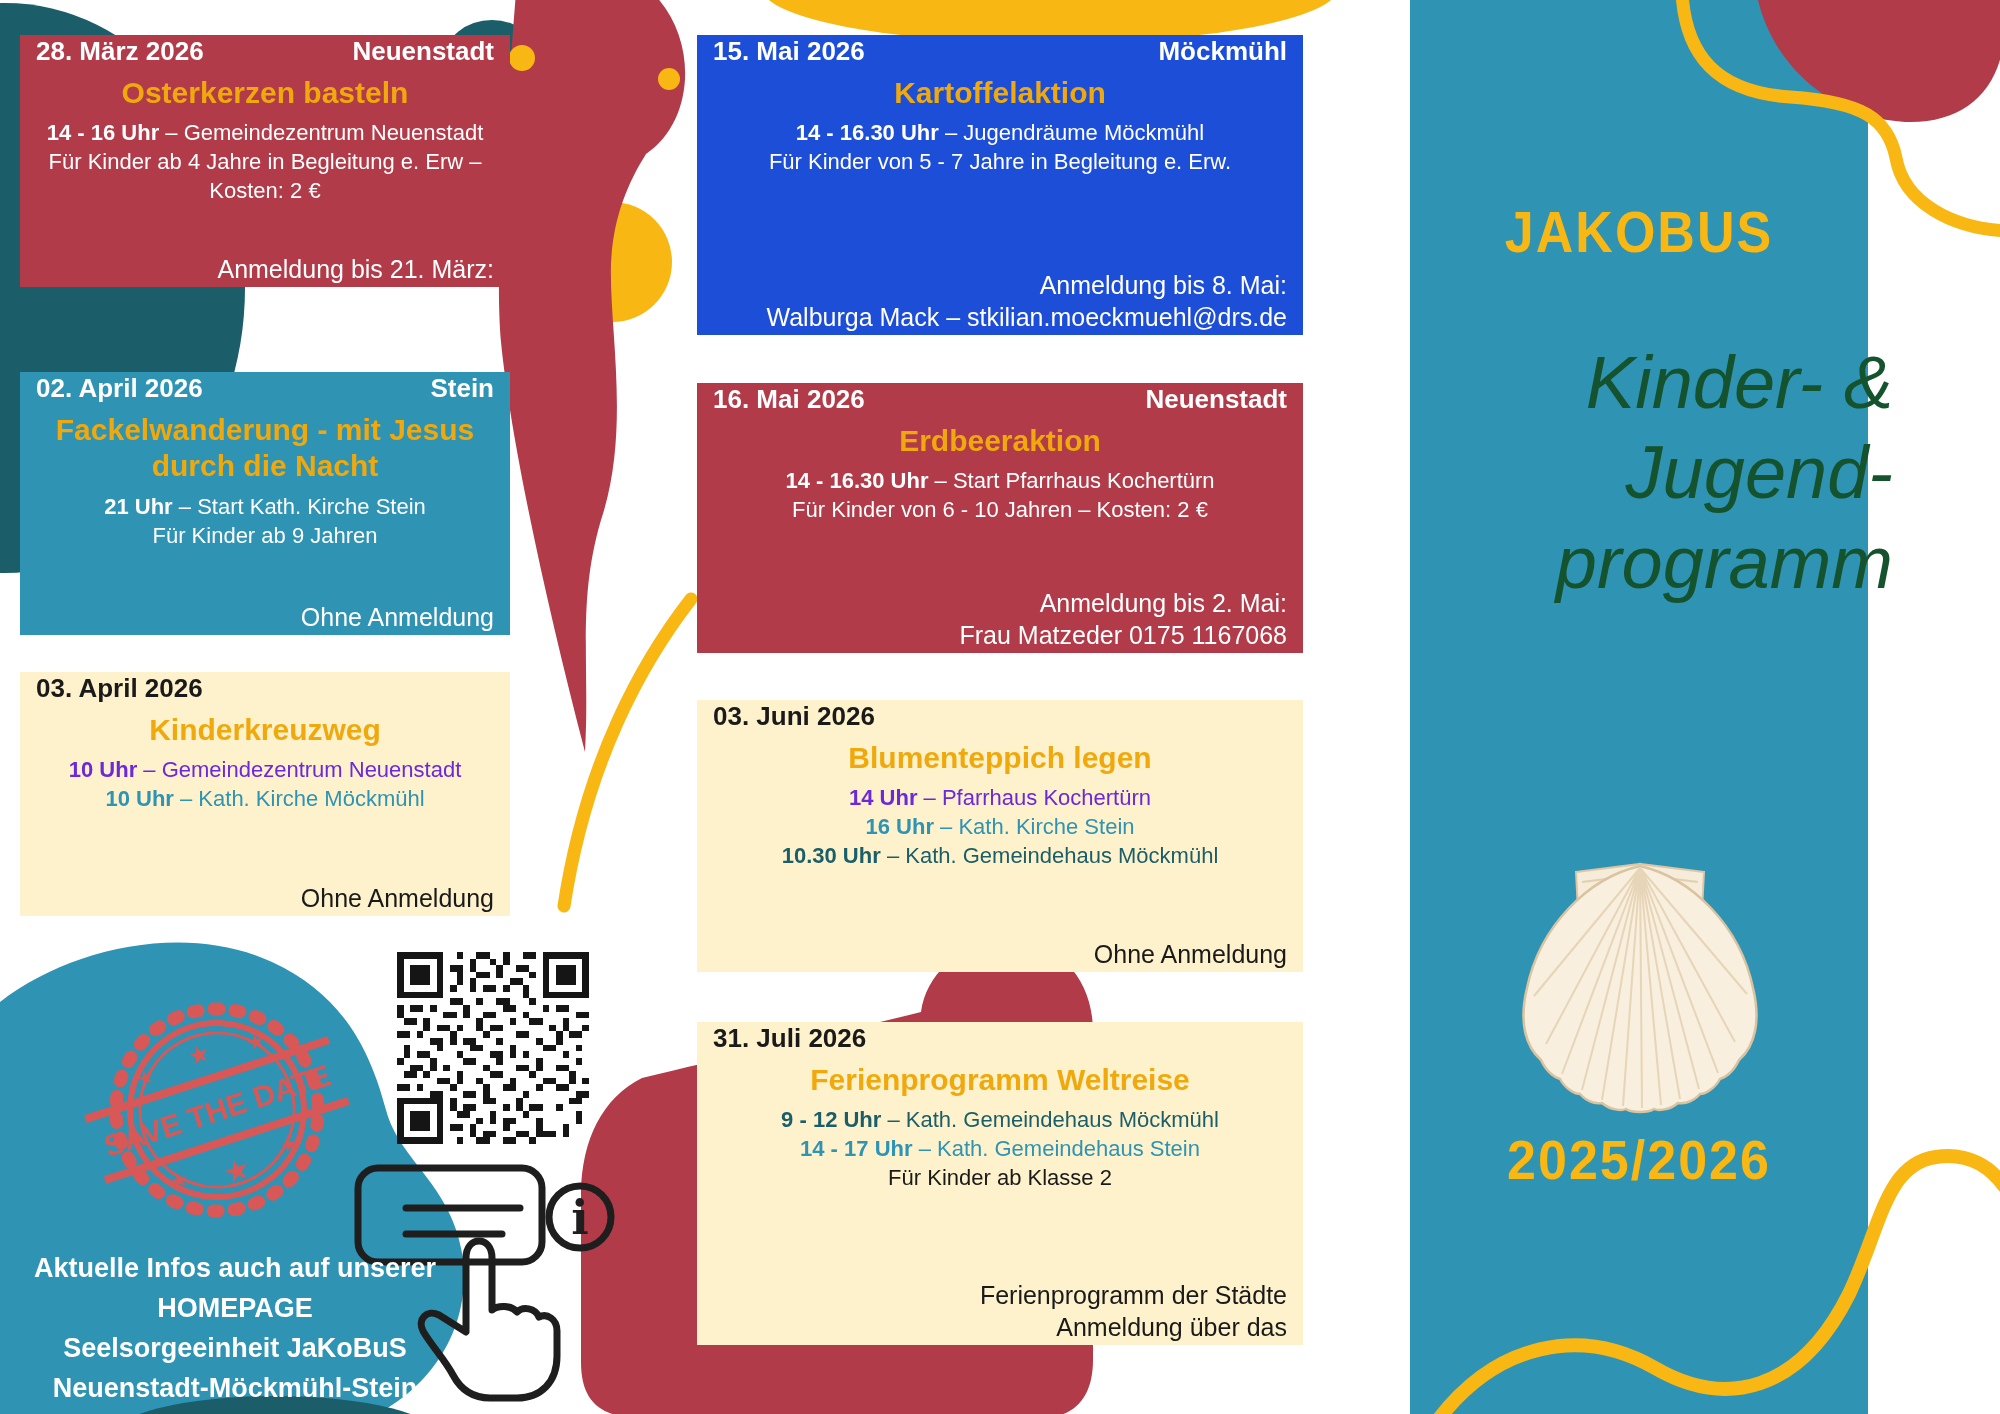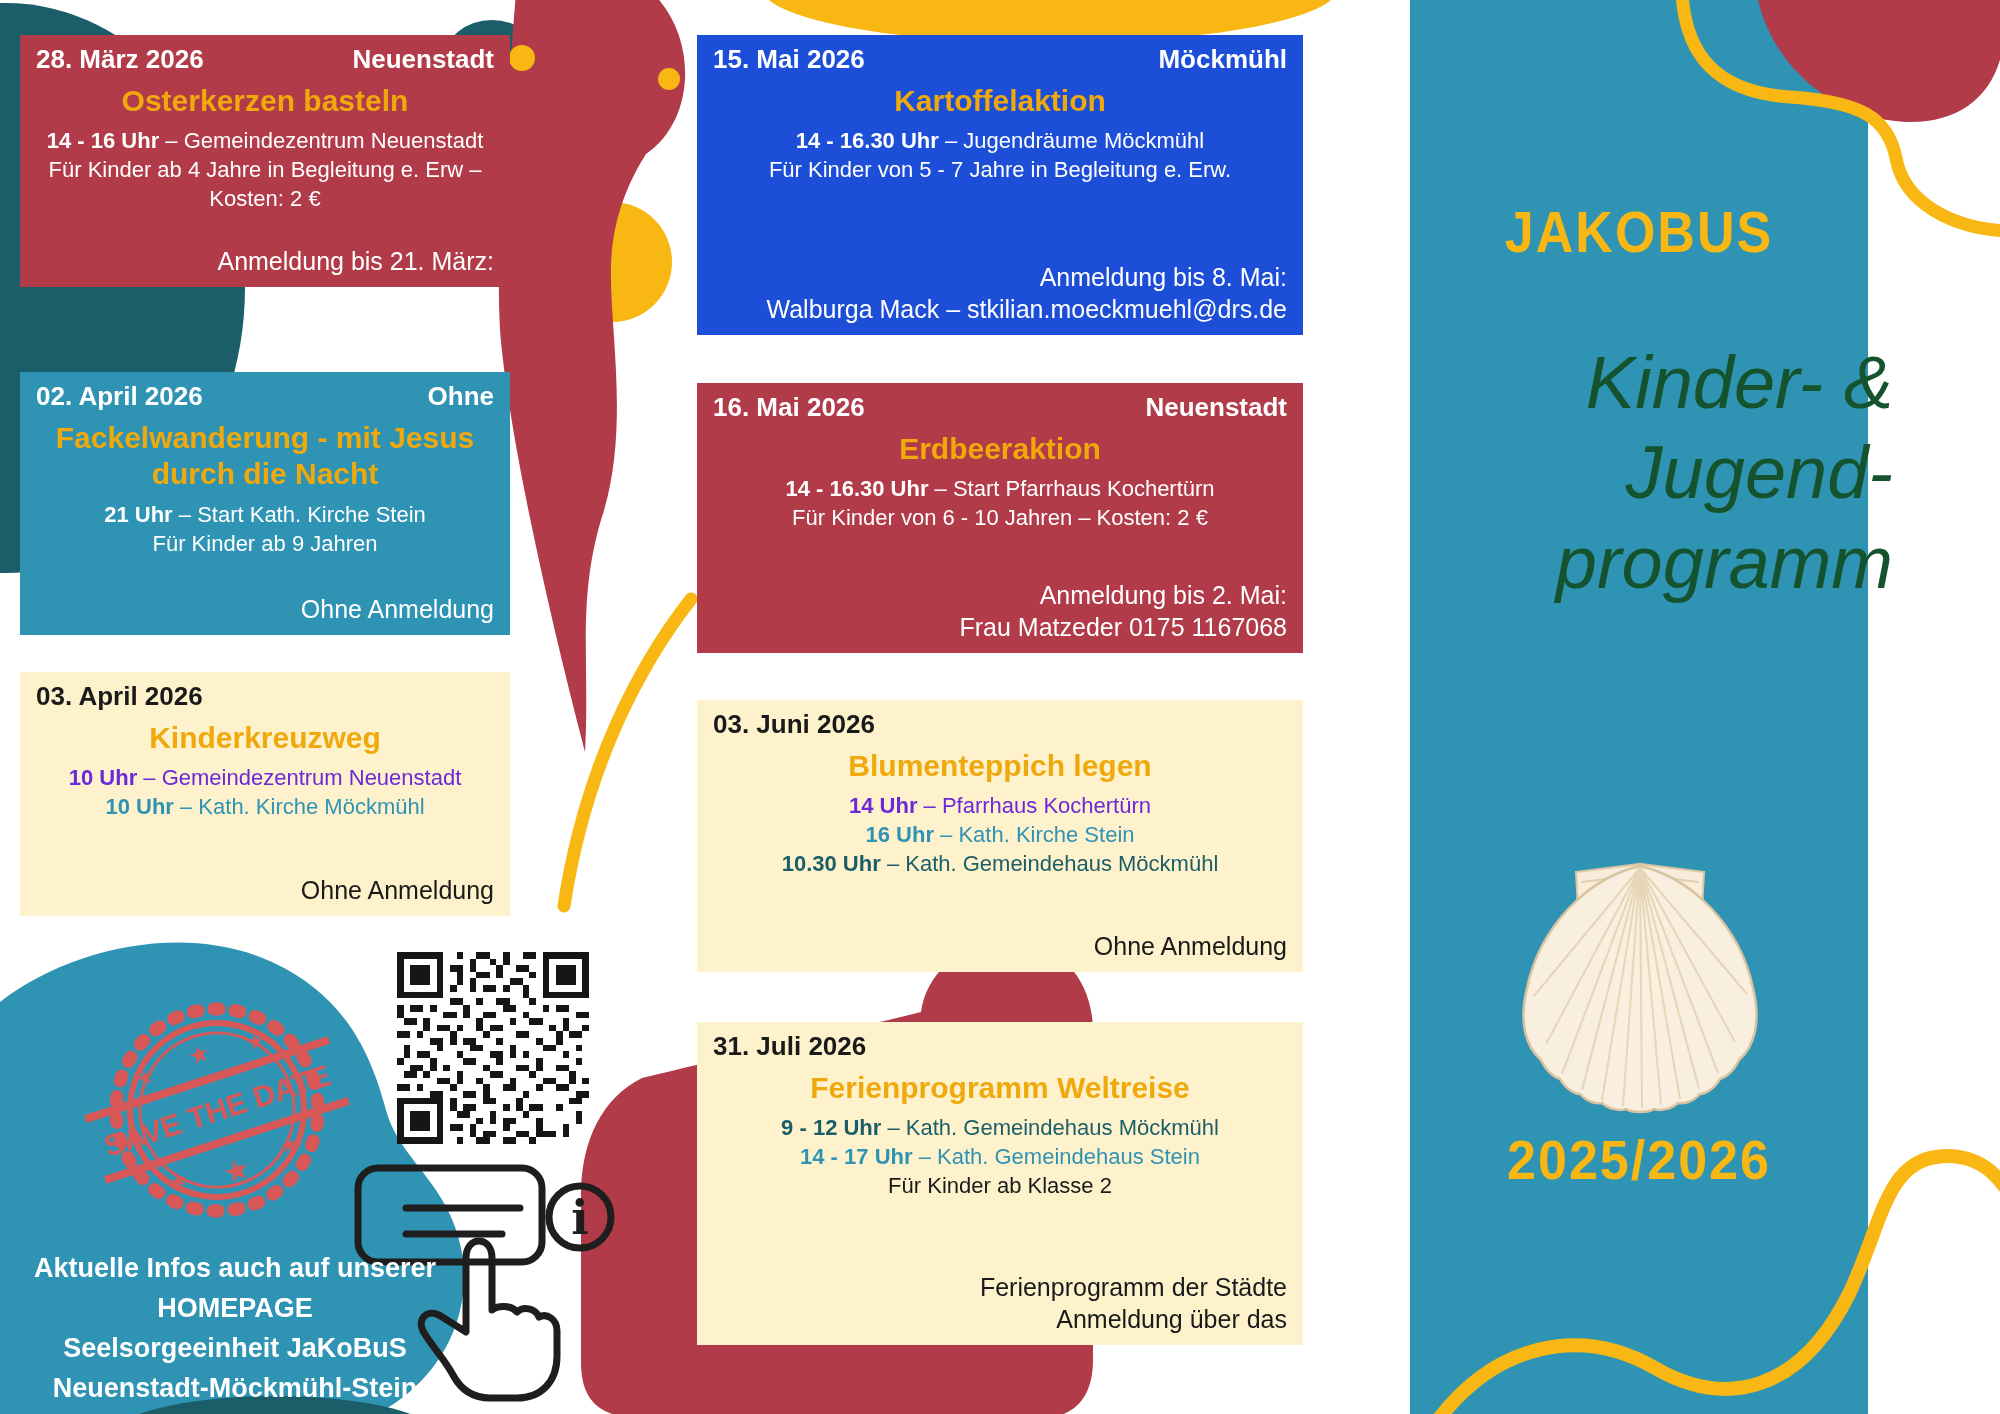--- a/index.html
+++ b/index.html
@@ -7,21 +7,21 @@
     width:2000px;height:1414px;position:relative;overflow:hidden;
     background:#ffffff;font-family:"Liberation Sans",sans-serif;
   }
   
   .panel{position:absolute;left:1410px;top:0;width:458px;height:1414px;background:#2f93b4;z-index:0}
   svg.decor{position:absolute;left:0;top:0;z-index:1}
   .col{position:absolute;left:0;top:0;width:2000px;height:1414px;z-index:2}
   .overlay{z-index:3;position:absolute}
 
   
-  .card{position:absolute;box-sizing:border-box;padding:10px 16px;display:flex;flex-direction:column;overflow:hidden}
+  .card{position:absolute;box-sizing:border-box;padding:2px 16px;display:flex;flex-direction:column;overflow:hidden}
   .col-left .card{left:20px;width:490px}
   .col-mid  .card{left:697px;width:606px}
   .col-left .card:nth-child(1){top:35px;height:252px}
   .col-left .card:nth-child(2){top:372px;height:263px}
   .col-left .card:nth-child(3){top:672px;height:244px}
   .col-mid  .card:nth-child(1){top:35px;height:300px}
   .col-mid  .card:nth-child(2){top:383px;height:270px}
   .col-mid  .card:nth-child(3){top:700px;height:272px}
   .col-mid  .card:nth-child(4){top:1022px;height:323px}
 
@@ -162,21 +162,21 @@
         <div class="line">Kosten: 2 €</div>
       </div>
       <div class="spacer"></div>
       <div class="footer">
         <div class="fline">Anmeldung bis 21. März:</div>
       </div>
     </div>
     <div class="card theme-blue">
       <div class="card-top">
         <span class="date">02. April 2026</span>
-        <span class="place">Ohne</span>
+        <span class="place">Stein</span>
       </div>
       <div class="title">Fackelwanderung - mit Jesus<br>durch die Nacht</div>
       <div class="body">
         <div class="line"><b>21 Uhr</b> – Start Kath. Kirche Stein</div>
         <div class="line">Für Kinder ab 9 Jahren</div>
       </div>
       <div class="spacer"></div>
       <div class="footer">
         <div class="fline">Ohne Anmeldung</div>
       </div>

